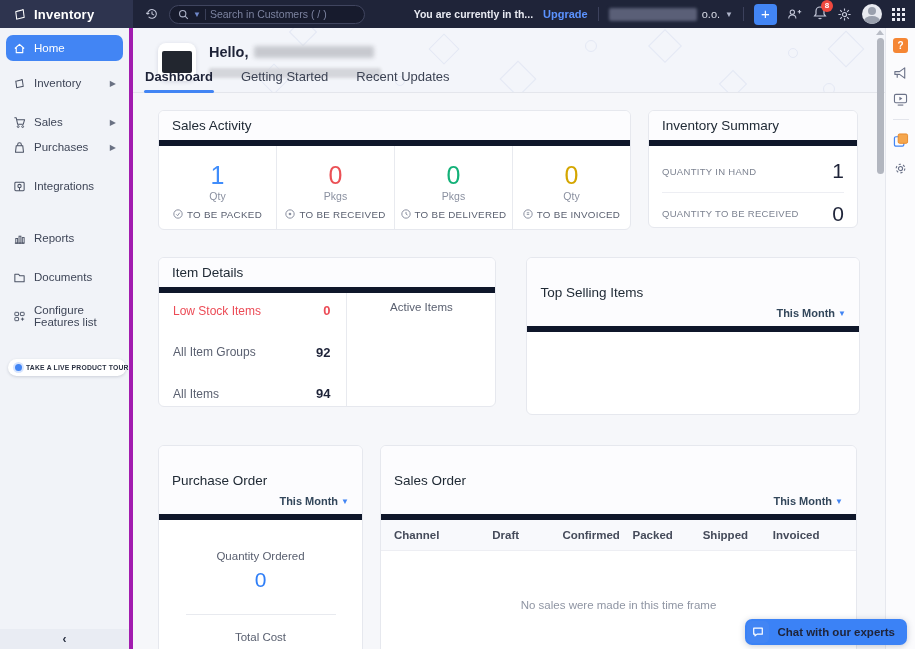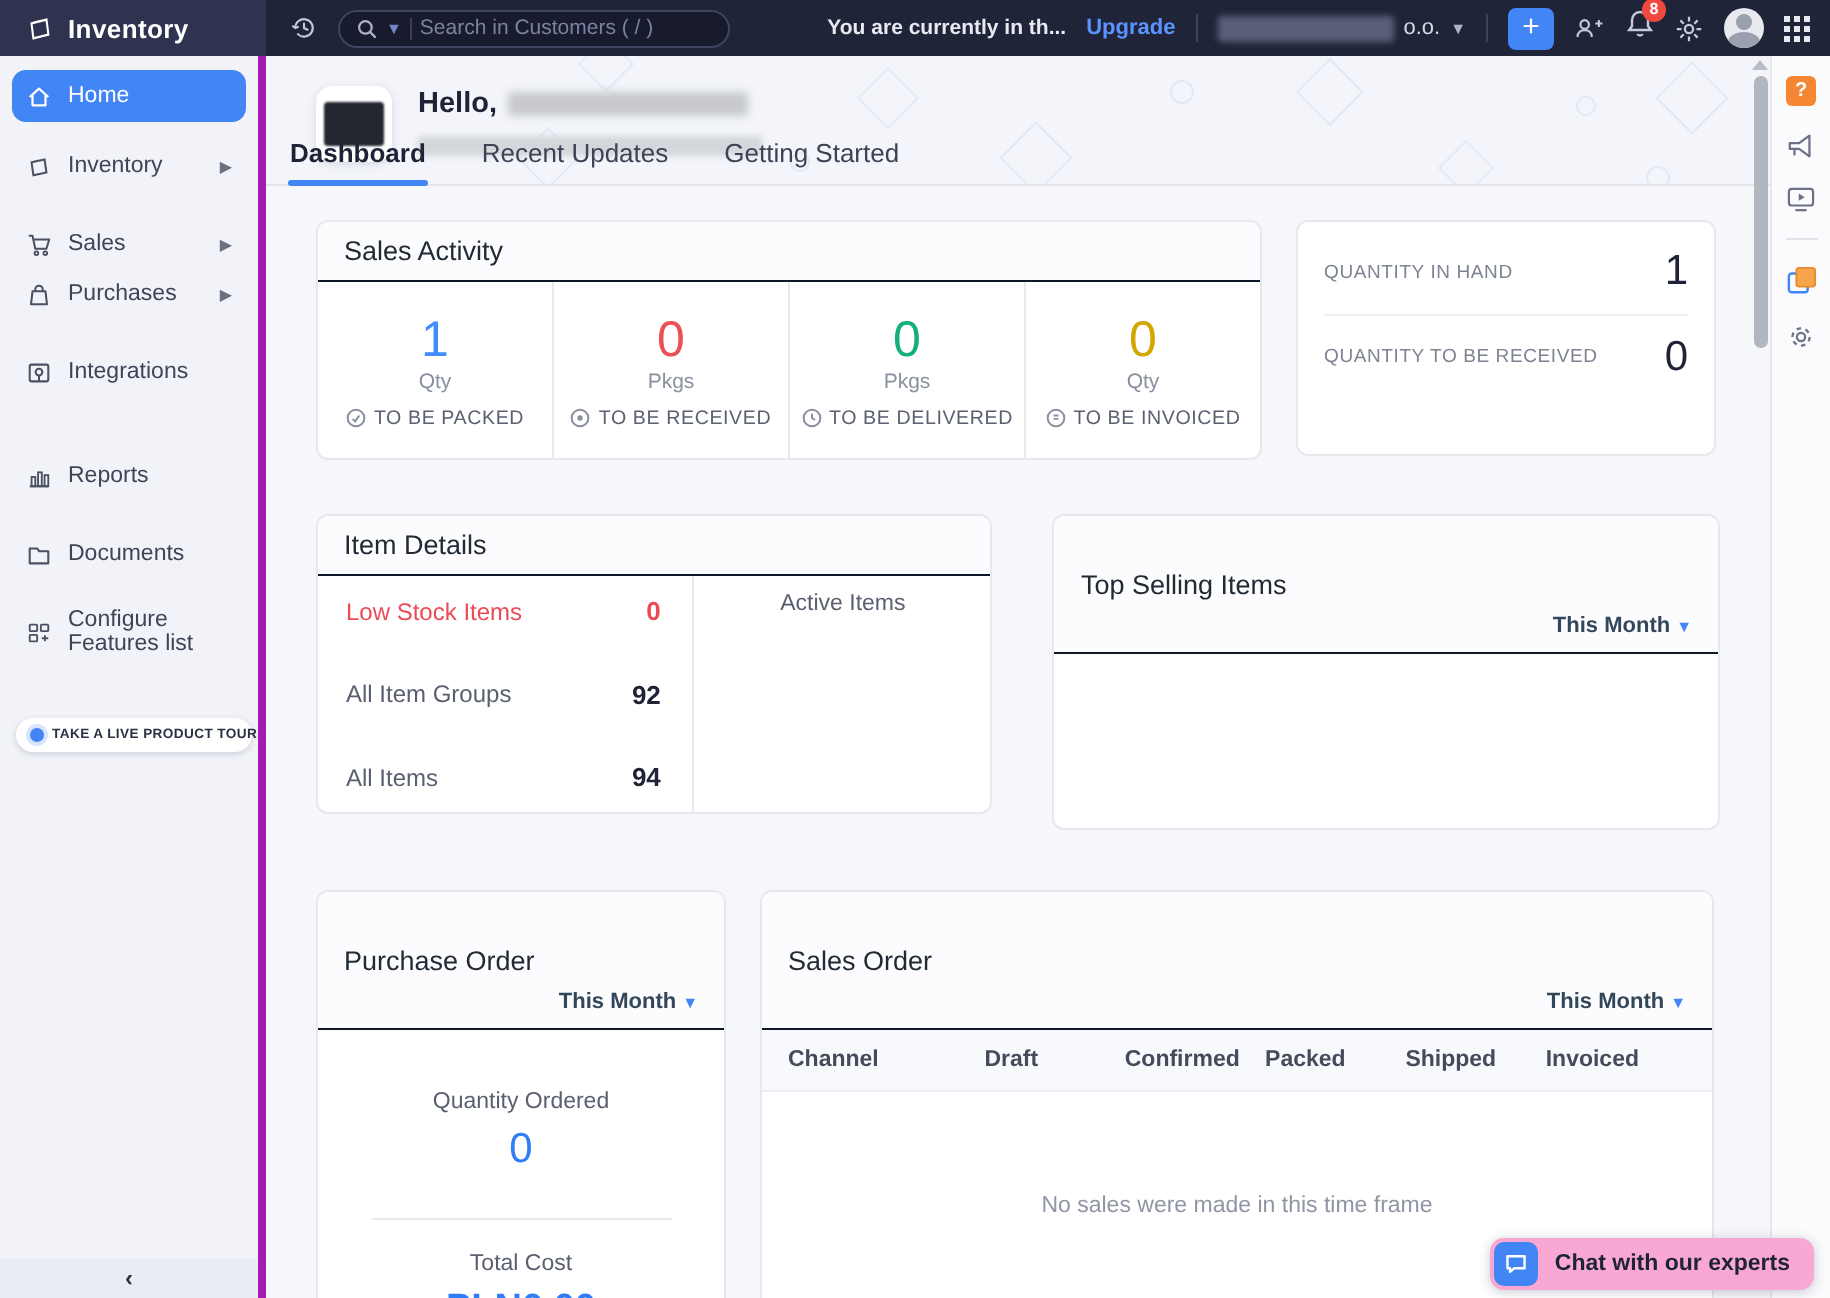--- a/index.html
+++ b/index.html
@@ -66,21 +66,21 @@
   .greet { font-size:14.5px; font-weight:bold; color:#1e2338; }
   .greet-redact { width:120px; height:12px; background:#c7c9cf; border-radius:2px; filter:blur(2px); margin-left:4px; }
   .sub-redact { position:absolute; top:40px; left:76px; width:172px; height:10px; background:#d4d6db; border-radius:2px; filter:blur(1.5px); }
   .tabs { position:absolute; bottom:0; left:0; right:0; display:flex; gap:26px; padding-left:11px; border-bottom:1px solid #e4e6ec; }
   .tab { font-size:13px; color:#3c4354; padding:6px 1px 8px; cursor:pointer; position:relative; }
   .tab.active { color:#1e2338; font-weight:bold; }
   .tab.active::after { content:""; position:absolute; left:0; right:0; bottom:-1px; height:3px; background:#4285f4; border-radius:2px; }
 
   .content { padding:17px 25px 0; }
   .card { background:#ffffff; border:1px solid #e6e8ee; border-radius:6px; overflow:hidden; }
-  .card-hd { display:flex; align-items:center; justify-content:space-between; padding:7px 13px; border-bottom:1px solid #0f172a; background:#fcfcfe; }
+  .card-hd { display:flex; align-items:center; justify-content:space-between; padding:7px 13px; border-bottom:6px solid #0f172a; background:#fcfcfe; }
   .card-title { font-size:13.5px; color:#212b36; }
   .range { font-size:11px; color:#33475b; font-weight:bold; cursor:pointer; display:flex; align-items:center; gap:3px;margin-top:42px; }
   .range .chev { color:#4285f4; font-size:8px; }
 
   .row1 { display:flex; gap:17px; }
   .sales-activity { width:473px; height:120px; }
   .sa-body { display:flex; height:89px; }
   .sa-col { flex:1; display:flex; flex-direction:column; align-items:center; justify-content:center; gap:2px; border-right:1px solid #e8eaef; }
   .sa-col:last-child { border-right:none; }
   .sa-val { font-size:25px; line-height:26px; }
@@ -116,21 +116,21 @@
   .po-label { font-size:11.5px; color:#5a6070; }
   .po-qty { font-size:21px; color:#2f7ef7; margin-top:6px; }
   .po-div { width:150px; height:1px; background:#e8eaef; margin:22px 0 16px; }
   .po-cost { font-size:19px; font-weight:bold; color:#2f7ef7; margin-top:6px; }
 
   .sales-order { width:477px; height:215px; display:flex; flex-direction:column; }
   .so-thead { display:flex; background:#f8f9fc; border-bottom:1px solid #edeef3; padding:9px 13px; }
   .so-th { flex:1; font-size:11.5px; font-weight:bold; color:#454b5a; }
   .so-th:first-child { flex:1.4; }
 
-  .chat-btn { position:absolute; right:8px; bottom:4px; height:26px; background:#f9a8d4; border-radius:7px; box-shadow:0 1px 6px rgba(40,50,80,.25); display:flex; align-items:center; gap:8px; padding:0 12px 0 2px; cursor:pointer; z-index:50; }
+  .chat-btn { position:absolute; right:8px; bottom:4px; height:26px; background:#3b82f6; border-radius:7px; box-shadow:0 1px 6px rgba(40,50,80,.25); display:flex; align-items:center; gap:8px; padding:0 12px 0 2px; cursor:pointer; z-index:50; }
   .chat-ic { width:22px; height:22px; background:#4285f4; border-radius:5px; display:flex; align-items:center; justify-content:center; }
   .chat-label { font-size:11.5px; font-weight:bold; color:#1e2338; white-space:nowrap; }
 </style>
 </head>
 <body>
 
 <header class="topbar">
   <div class="brand">
     <svg width="15" height="15" viewBox="0 0 16 16">
         <path d="M4 5 L12 3 L13 11 L5 13 Z M4 5 L5 13 M12 3 L5 4.5" fill="none" stroke="#fff" stroke-width="1.1"></path>
@@ -333,22 +333,22 @@
     <div class="hero-avatar">
         <div class="logo-inner"></div>
       </div>
     <div class="greet-row">
       <span class="greet">Hello,</span>
       <span class="greet-redact"></span>
     </div>
     <div class="sub-redact"></div>
     <div class="tabs">
       <span class="tab active">Dashboard</span>
+      <span class="tab">Getting Started</span>
       <span class="tab">Recent Updates</span>
-      <span class="tab">Getting Started</span>
     </div>
   </div>
 
   <div class="content">
 
     <div class="row1">
       <section class="card sales-activity">
         <div class="card-hd">
           <span class="card-title">Sales Activity</span>
         </div>
@@ -394,20 +394,23 @@
                   <circle cx="6" cy="6" r="5" fill="none" stroke="#8a90a0" stroke-width="1.2"></circle>
                   <path d="M4.5 4.5 H7.5 M4.5 6.5 H7.5" stroke="#8a90a0" stroke-width="1.1"></path>
                 </svg>
               <span>TO BE INVOICED</span>
             </span>
           </div>
         </div>
       </section>
 
       <section class="card inv-summary">
+        <div class="card-hd">
+          <span class="card-title">Inventory Summary</span>
+        </div>
         <div class="is-body">
           <div class="is-row">
             <span class="is-label">QUANTITY IN HAND</span>
             <span class="is-val">1</span>
           </div>
           <div class="is-row">
             <span class="is-label">QUANTITY TO BE RECEIVED</span>
             <span class="is-val">0</span>
           </div>
         </div>

